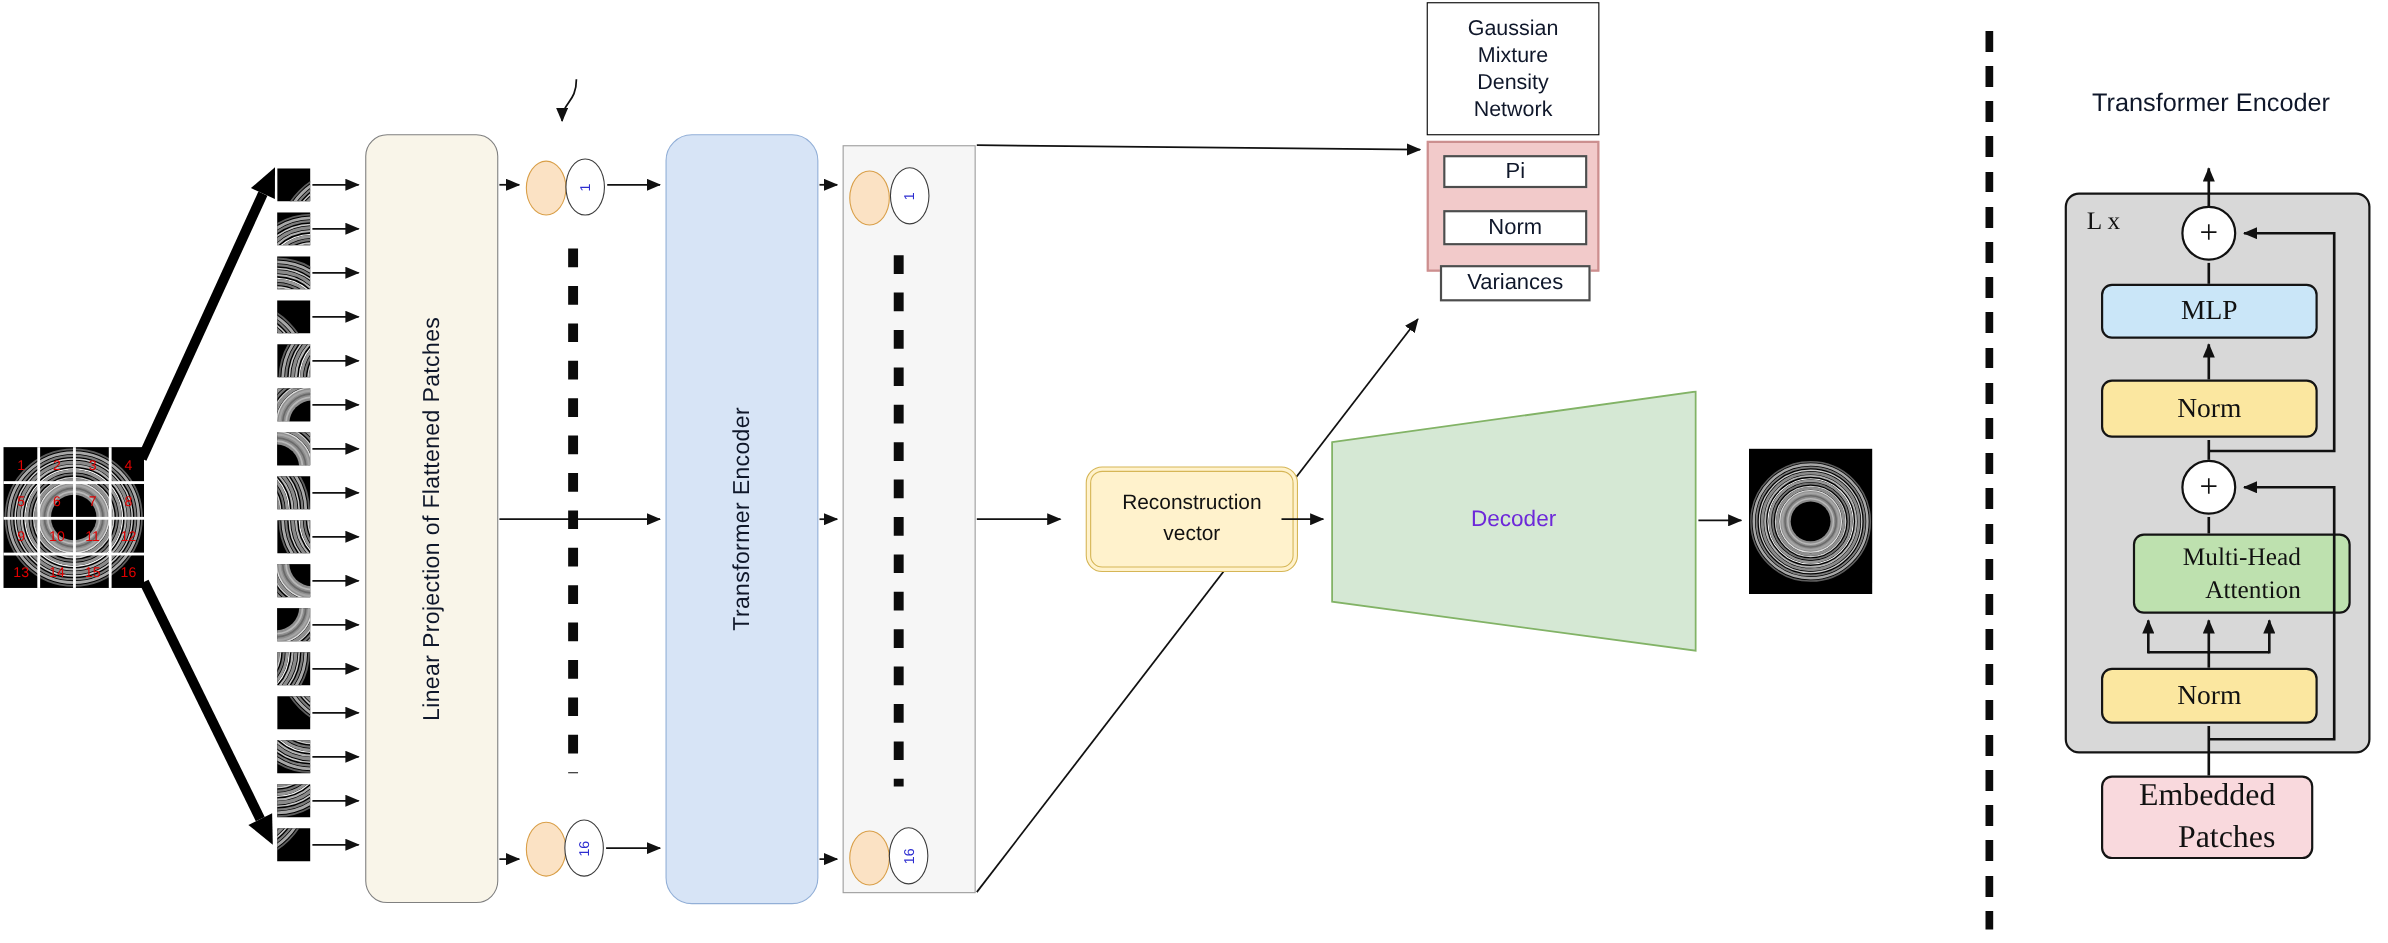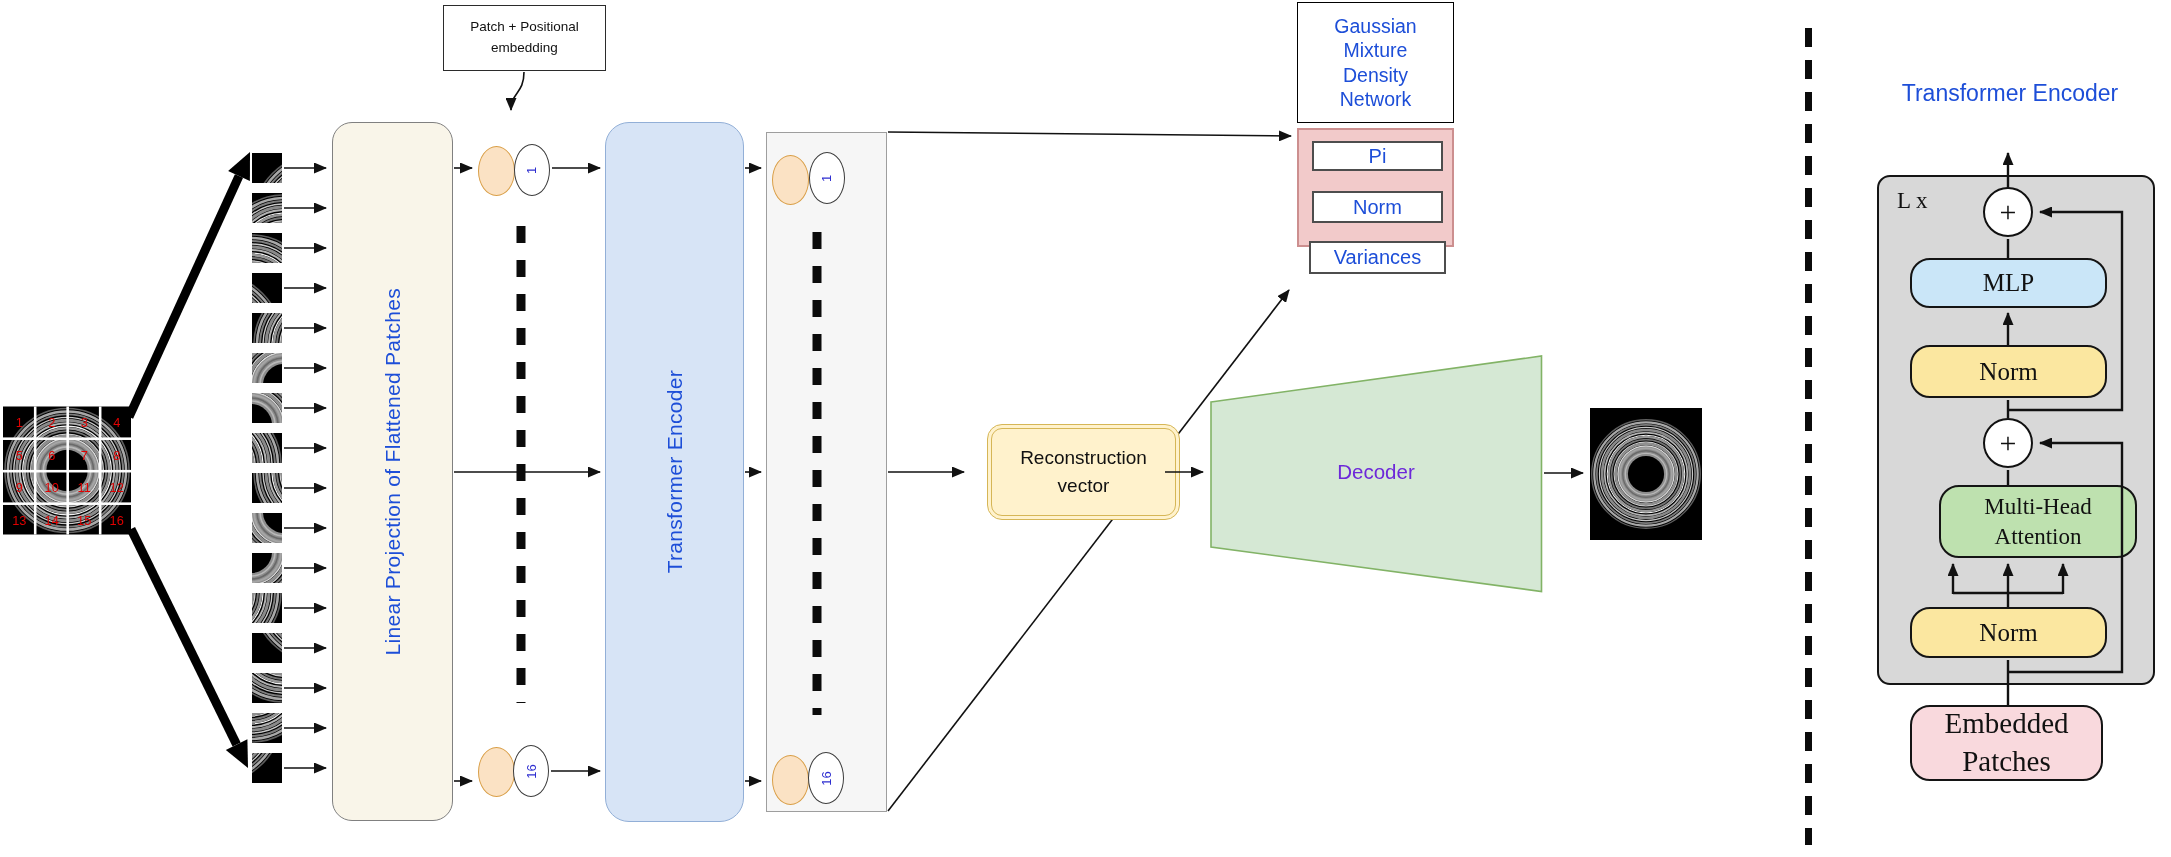--- a/index.html
+++ b/index.html
@@ -3,21 +3,21 @@
 <meta charset="utf-8">
 <style>
   html,body{margin:0;padding:0;background:#fff;}
   #canvas{position:relative;width:2171px;height:857px;background:#fff;overflow:hidden;
           font-family:"Liberation Sans", sans-serif;}
   .abs{position:absolute;}
   .box{position:absolute;box-sizing:border-box;}
   svg.layer{position:absolute;left:0;top:0;width:2171px;height:857px;pointer-events:none;}
   .preline{white-space:pre-line;}
   .center{display:flex;align-items:center;justify-content:center;text-align:center;}
-  .red{color:#1d4ed8;}
+  .red{color:#0f172a;}
   .serif{font-family:"Liberation Serif", serif;}
 
   
   .ppe-box{left:443px;top:5px;width:163px;height:66px;background:#fff;border:1.6px solid #2b2b2b;
            font-size:13.5px;line-height:1.55;color:#111;}
   .linproj{left:332px;top:122px;width:121px;height:699px;background:#f9f5e9;border:1.3px solid #808080;
            border-radius:20px;}
   .tenc{left:605px;top:122px;width:139px;height:700px;background:#d7e4f6;border:1.3px solid #92afd7;
         border-radius:24px;}
   .graycol{left:766px;top:132px;width:121px;height:680px;background:#f6f6f6;border:1.2px solid #9e9e9e;}
@@ -46,21 +46,21 @@
 
   
   .divider{left:1805px;top:28px;width:7px;height:817px;
            background:repeating-linear-gradient(#0b0b0b 0 19px, transparent 19px 32px);}
   .r-title{left:1860px;top:80px;width:300px;font-size:23px;text-align:center;}
   .r-gray{left:1877px;top:175px;width:278px;height:510px;background:#d8d8d8;border:2.2px solid #141414;
           border-radius:13px;}
   .r-lx{left:1897px;top:188px;font-size:23px;color:#111;}
   .plus-circle{width:50px;height:50px;border-radius:50%;background:#fff;border:2.6px solid #111;
                font-size:30px;color:#111;line-height:1;}
-  .r-block{border:2.2px solid #141414;border-radius:20px;color:#111;}
+  .r-block{border:2.2px solid #141414;border-radius:10px;color:#111;text-align:right;}
   .mlp{left:1910px;top:258px;width:197px;height:50px;background:#cae6f8;font-size:25px;}
   .norm1{left:1910px;top:345px;width:197px;height:53px;background:#fbe7a0;font-size:25px;}
   .mha{left:1910px;top:485px;width:198px;height:73px;background:#bee1af;font-size:23px;line-height:1.3;margin-left:29px;}
   .norm2{left:1910px;top:607px;width:197px;height:51px;background:#fbe7a0;font-size:25px;}
   .embp{left:1910px;top:705px;width:193px;height:76px;background:#f9d9dd;font-size:29px;line-height:1.3;}
 
   
   .thin{stroke:#111;stroke-width:1.6px;fill:none;}
   .thick{stroke:#000;stroke-width:9px;fill:none;}
   .dashv{stroke:#0b0b0b;stroke-width:9px;stroke-dasharray:17 17;fill:none;}
@@ -184,22 +184,20 @@
       </svg>
       <svg width="30" height="30" viewBox="99 99 30 30" class="abs" style="left: 252px; top: 753px;">
         <use href="#rings"></use>
       </svg>
     </div>
 
   <div class="box linproj center">
     <div class="vtext red">Linear Projection of Flattened Patches</div>
   </div>
 
-  <div class="box ppe-box center preline">Patch + Positional
-embedding</div>
 
   <div class="box tok-o" style="left:478px;top:146px"></div>
   <div class="box tok-w center" style="left:514px;top:144px">
     <span class="tnum">1</span>
   </div>
   <div class="box tok-o" style="left:478px;top:747px"></div>
   <div class="box tok-w center" style="left:513px;top:745px">
     <span class="tnum">16</span>
   </div>
 

